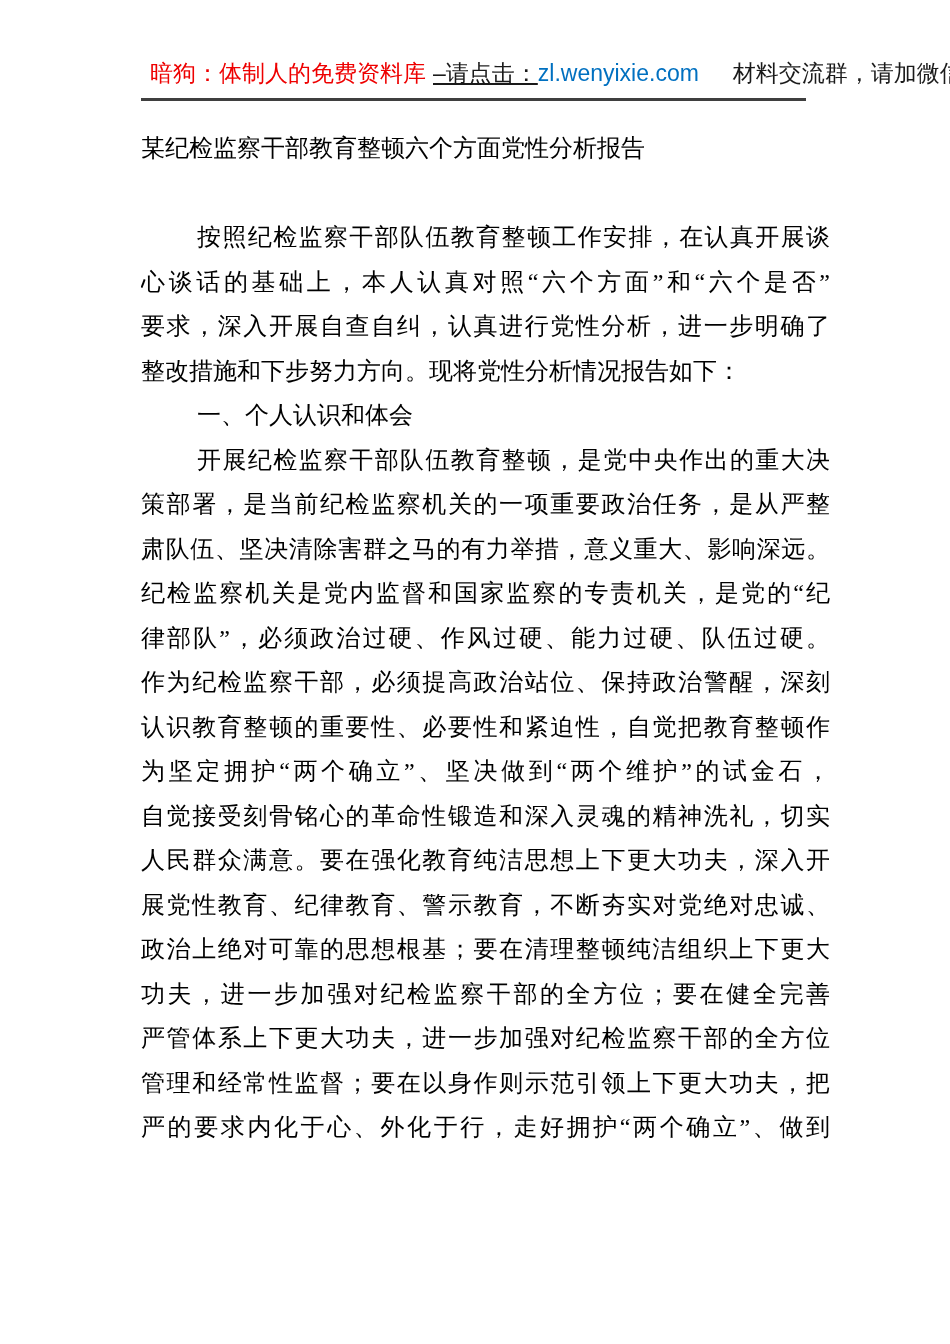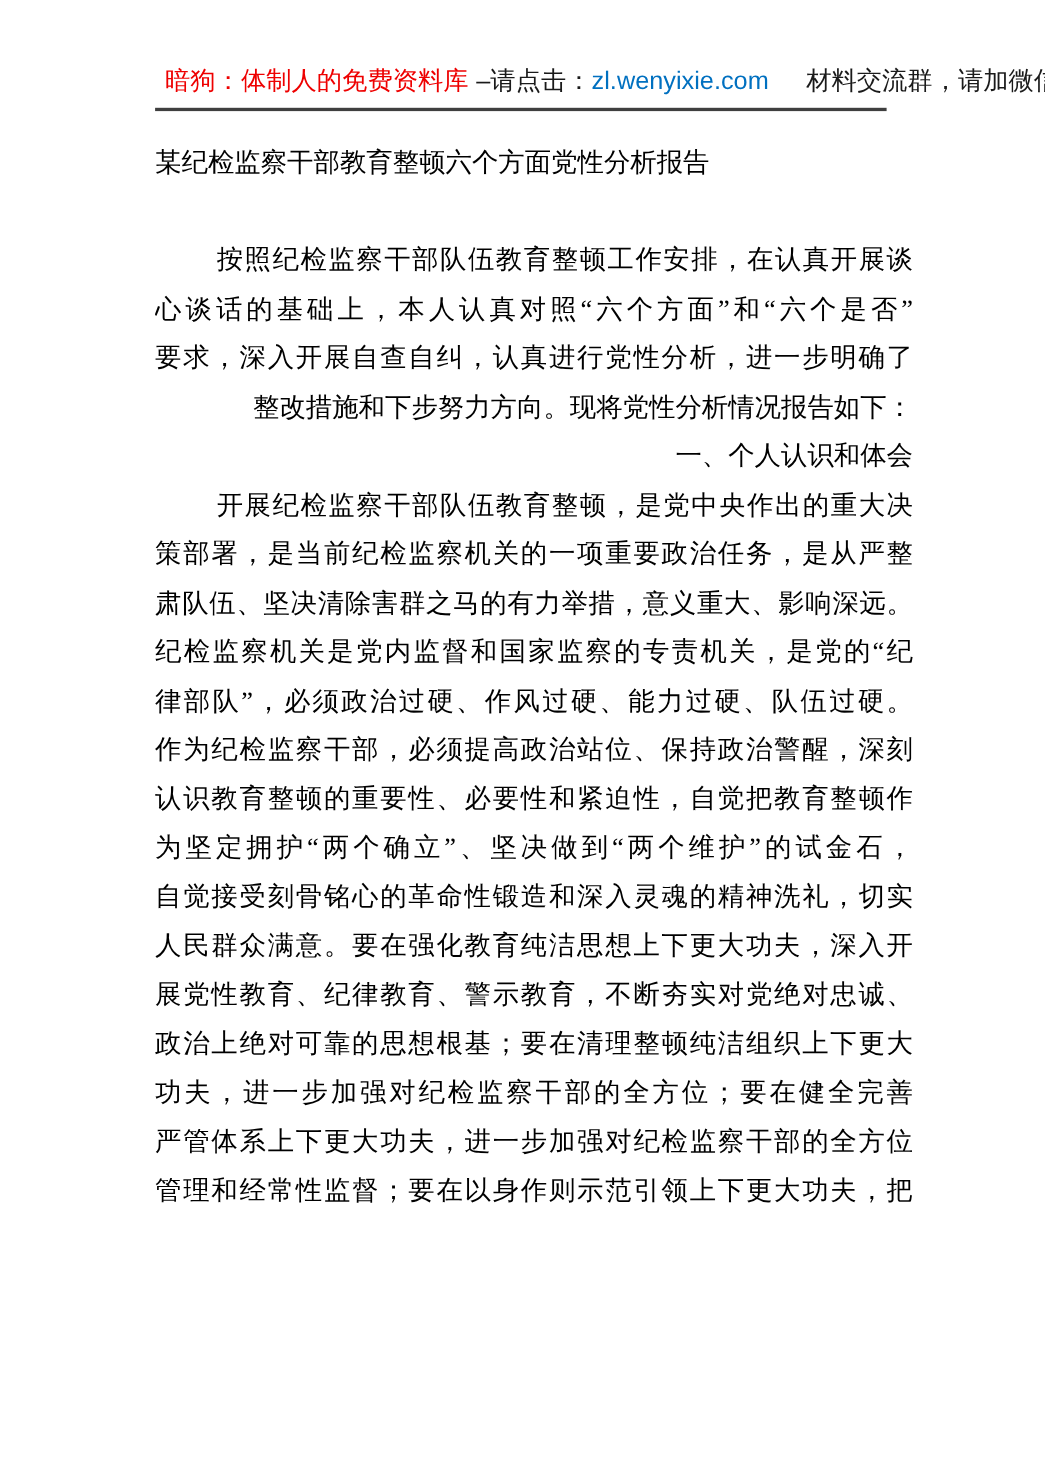--- a/index.html
+++ b/index.html
@@ -13,21 +13,21 @@
   .page{position:relative;width:950px;height:1344px;background:#fff;}
 
   
   .promo{
     margin:54px 0 0 150px;
     font-size:23px;
     line-height:38px;
     white-space:nowrap;
   }
   .promo .brand{color:var(--brand-red,#ee0000);}
-  .promo .prefix{color:#1a1a1a;margin-left:7px;}
+  .promo .prefix{color:#1a1a1a;margin-left:7px;text-decoration:underline;}
   .promo .link{color:var(--link-blue,#0070c0);margin-left:0;text-decoration:none;cursor:pointer;}
   .promo .suffix{color:#1a1a1a;margin-left:34px;}
 
   .rule{
     margin:6px 0 0 141px;
     width:665px;height:3px;
     background:var(--rule-gray,#3f3f3f);
   }
 
   
@@ -41,21 +41,21 @@
 
   
   .doc-body{
     margin:46px 0 0 141px;
     width:689px;
   }
   .line{
     height:44.5px;
     line-height:44.5px;
     font-size:24px;
-    text-align:right;
+    text-align:left;
     white-space:nowrap;
   }
   .line.jl{
     text-align:justify;
     text-align-last:justify;
     text-justify:inter-character;
     white-space:normal;
     overflow:hidden;
     font-family:Liberation Serif, serif;
   }
@@ -90,15 +90,16 @@
       <div class="line jl">作为纪检监察干部，必须提高政治站位、保持政治警醒，深刻</div>
       <div class="line jl">认识教育整顿的重要性、必要性和紧迫性，自觉把教育整顿作</div>
       <div class="line jl">为坚定拥护“两个确立”、坚决做到“两个维护”的试金石，</div>
       <div class="line jl">自觉接受刻骨铭心的革命性锻造和深入灵魂的精神洗礼，切实</div>
       <div class="line jl">人民群众满意。要在强化教育纯洁思想上下更大功夫，深入开</div>
       <div class="line jl">展党性教育、纪律教育、警示教育，不断夯实对党绝对忠诚、</div>
       <div class="line jl">政治上绝对可靠的思想根基；要在清理整顿纯洁组织上下更大</div>
       <div class="line jl">功夫，进一步加强对纪检监察干部的全方位；要在健全完善</div>
       <div class="line jl">严管体系上下更大功夫，进一步加强对纪检监察干部的全方位</div>
       <div class="line jl">管理和经常性监督；要在以身作则示范引领上下更大功夫，把</div>
+      <div class="line jl">严的要求内化于心、外化于行，走好拥护“两个确立”、做到</div>
     </div>
 
 </div>
 
 </body></html>

